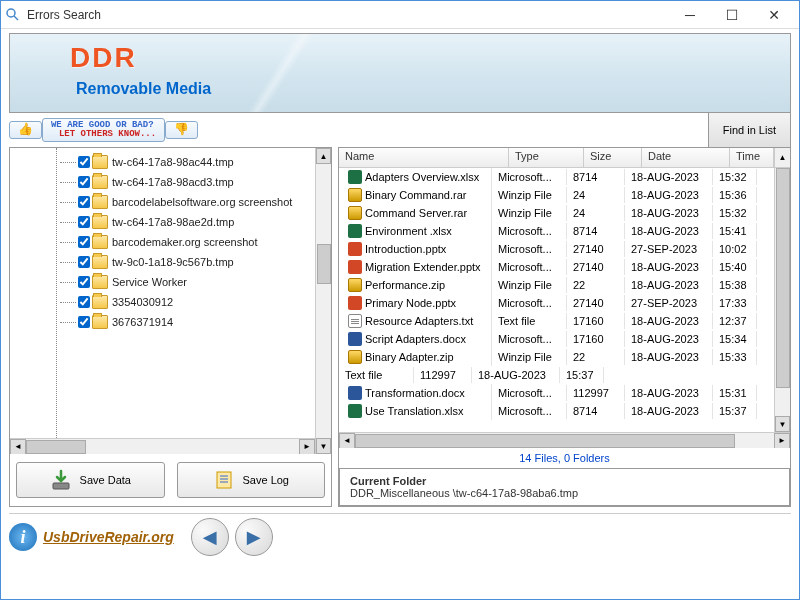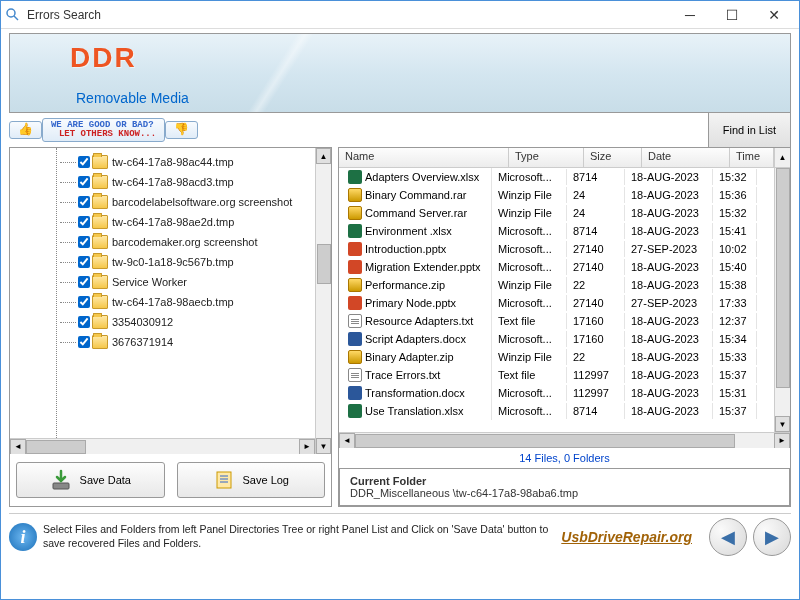--- a/index.html
+++ b/index.html
@@ -5,21 +5,21 @@
 * { box-sizing: border-box; margin: 0; padding: 0; }
 body { font-family: "Segoe UI", Tahoma, sans-serif; font-size: 11px; background: #fff; width: 800px; height: 600px; overflow: hidden; }
 
 .titlebar { height: 28px; background: #fff; display: flex; align-items: center; padding: 0 4px; border-bottom: 1px solid #ddd; }
 .titlebar .app-icon { width: 16px; height: 16px; margin-right: 6px; display: flex; align-items: center; justify-content: center; }
 .titlebar .title { flex: 1; font-size: 12px; color: #333; }
 .titlebar .win-btn { width: 42px; height: 28px; display: flex; align-items: center; justify-content: center; color: #333; font-size: 14px; }
 
 .banner { height: 80px; margin: 4px 8px 0 8px; border: 1px solid #999; background: linear-gradient(to bottom, #e8f2f8 0%, #d4e6f0 50%, #c8dde8 100%); position: relative; overflow: hidden; }
 .banner .ddr { position: absolute; top: 8px; left: 60px; font-size: 28px; font-weight: bold; color: #ee5522; letter-spacing: 2px; font-family: Arial Black, sans-serif; text-shadow: 1px 1px 0 rgba(255,255,255,0.5); }
-.banner .subtitle { position: absolute; top: 56px; left: 66px; font-size: 14px; color: #0066cc; font-weight: normal; }
+.banner .subtitle { position: absolute; top: 46px; left: 66px; font-size: 16px; color: #0066cc; font-weight: bold; }
 .banner .slash { position: absolute; left: 240px; top: -10px; width: 60px; height: 100px; background: linear-gradient(105deg, transparent 40%, rgba(255,255,255,0.4) 50%, transparent 60%); transform: skewX(-20deg); }
 
 .tagbar { margin: 4px 8px 0 8px; display: flex; align-items: center; height: 26px; }
 .tag-badge { border: 1px solid #88aacc; background: linear-gradient(#f8fbfe, #e0ecf8); padding: 2px 8px; font-size: 9px; font-family: "Courier New", monospace; display: flex; flex-direction: column; line-height: 1; border-radius: 3px; }
 .tag-badge .l1 { color: #3366cc; font-weight: bold; }
 .tag-badge .l2 { color: #cc2222; font-weight: bold; margin-left: 8px; }
 .thumb { font-size: 12px; }
 .tagbar .spacer { flex: 1; }
 .find-btn { padding: 12px 14px; background: linear-gradient(#f4f4f4, #e0e0e0); border: 1px solid #999; border-radius: 2px; font-size: 11px; }
 
@@ -171,26 +171,20 @@
                   <span class="connector"></span>
                   <input type="checkbox" checked="" style="">
                   <span class="folder-icon"></span>
                   <span class="tree-label">tw-9c0-1a18-9c567b.tmp</span>
                 </div>
                 <div class="tree-row">
                   <span class="connector"></span>
                   <input type="checkbox" checked="" style="">
                   <span class="folder-icon"></span>
                   <span class="tree-label">Service Worker</span>
-                </div>
-                <div class="tree-row">
-                  <span class="connector"></span>
-                  <input type="checkbox" checked="" style="">
-                  <span class="folder-icon"></span>
-                  <span class="tree-label">tw-c64-17a8-98aecb.tmp</span>
                 </div>
                 <div class="tree-row">
                   <span class="connector"></span>
                   <input type="checkbox" checked="" style="">
                   <span class="folder-icon"></span>
                   <span class="tree-label">3354030912</span>
                 </div>
                 <div class="tree-row">
                   <span class="connector"></span>
                   <input type="checkbox" checked="" style="">
@@ -356,24 +350,20 @@
     <div class="col col-name">
                     <span class="file-ic ic-zip"></span>
                     <span>Binary Adapter.zip</span>
                   </div>
     <div class="col col-type">Winzip File</div>
     <div class="col col-size">22</div>
     <div class="col col-date">18-AUG-2023</div>
     <div class="col col-time">15:33</div>
                 </div>
                 <div class="list-row">
-    <div class="col col-name">
-                    <span class="file-ic ic-txt"></span>
-                    <span>Trace Errors.txt</span>
-                  </div>
     <div class="col col-type">Text file</div>
     <div class="col col-size">112997</div>
     <div class="col col-date">18-AUG-2023</div>
     <div class="col col-time">15:37</div>
                 </div>
                 <div class="list-row">
     <div class="col col-name">
                     <span class="file-ic ic-docx"></span>
                     <span>Transformation.docx</span>
                   </div>
@@ -414,19 +404,18 @@
       <div class="current-folder-box">
         <div class="cf-title">Current Folder</div>
         <div class="cf-path">DDR_Miscellaneous \tw-c64-17a8-98aba6.tmp</div>
       </div>
     </div>
   </div>
 </div>
 
 <div class="footer">
   <div class="info-ic">i</div>
-  <div class="hint">Select Files and Folders from left Panel Directories Tree or right Panel List and Click on 'Save Data' button to save recovered Files and Folders.</div>
   <div class="brand">UsbDriveRepair.org</div>
   <div class="nav-btn">◀</div>
   <div class="nav-btn">▶</div>
 </div>
 
 </div>
 
 </body></html>

